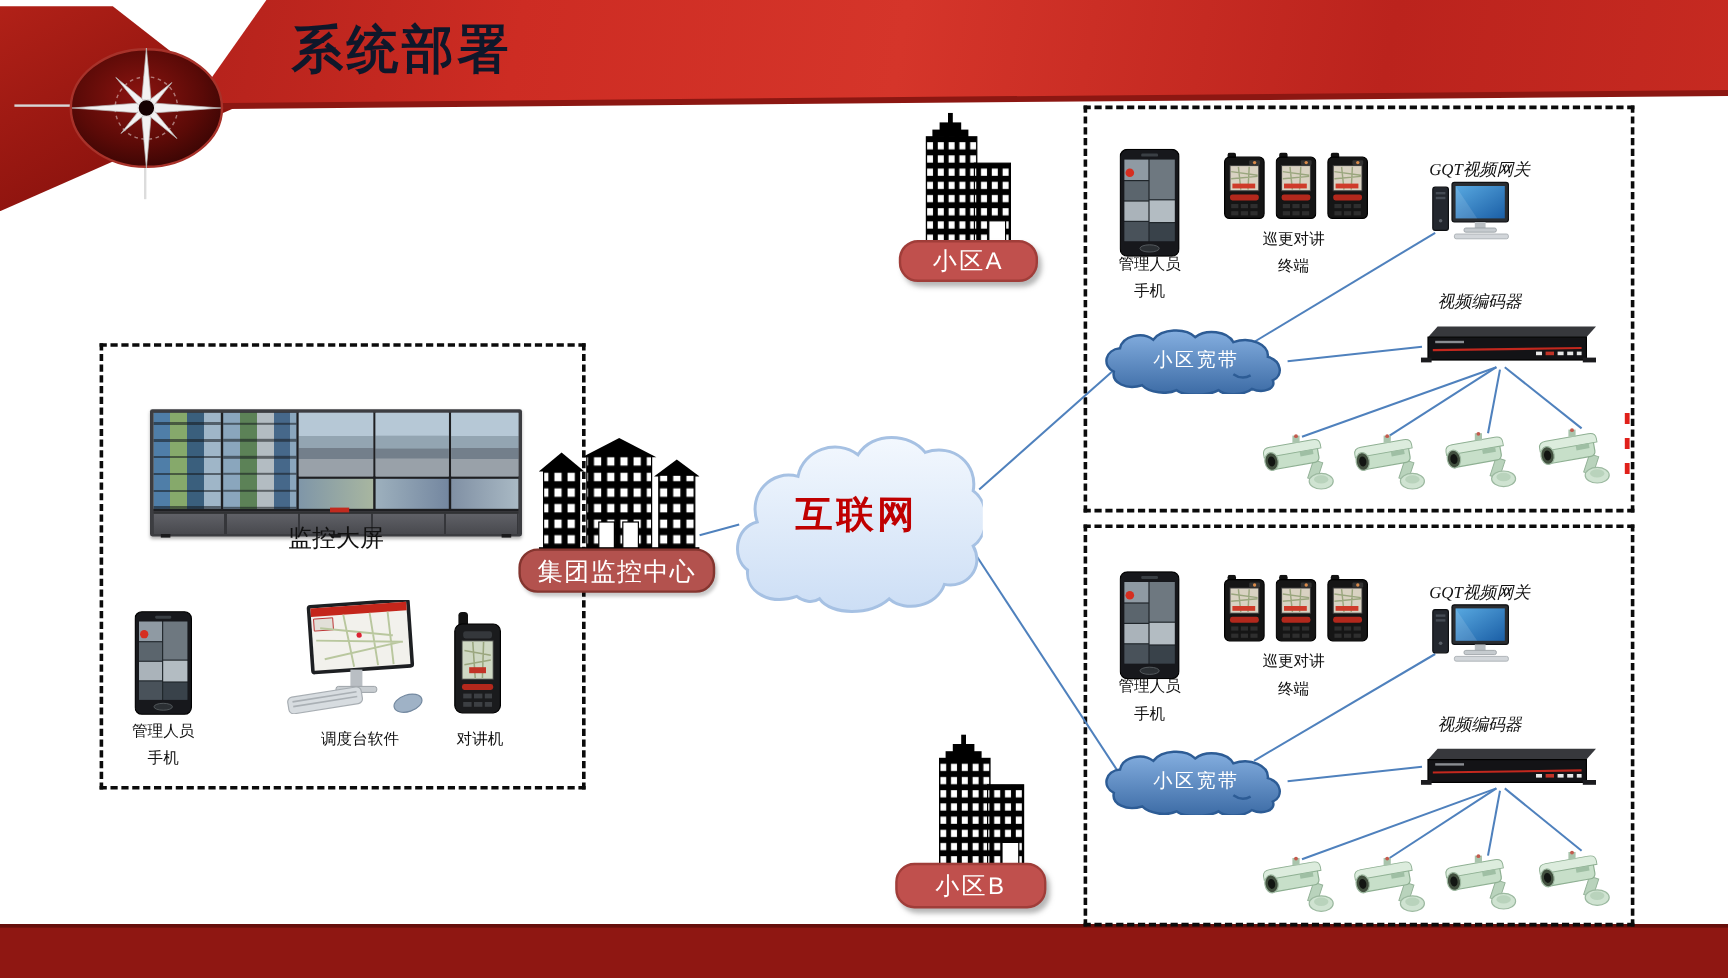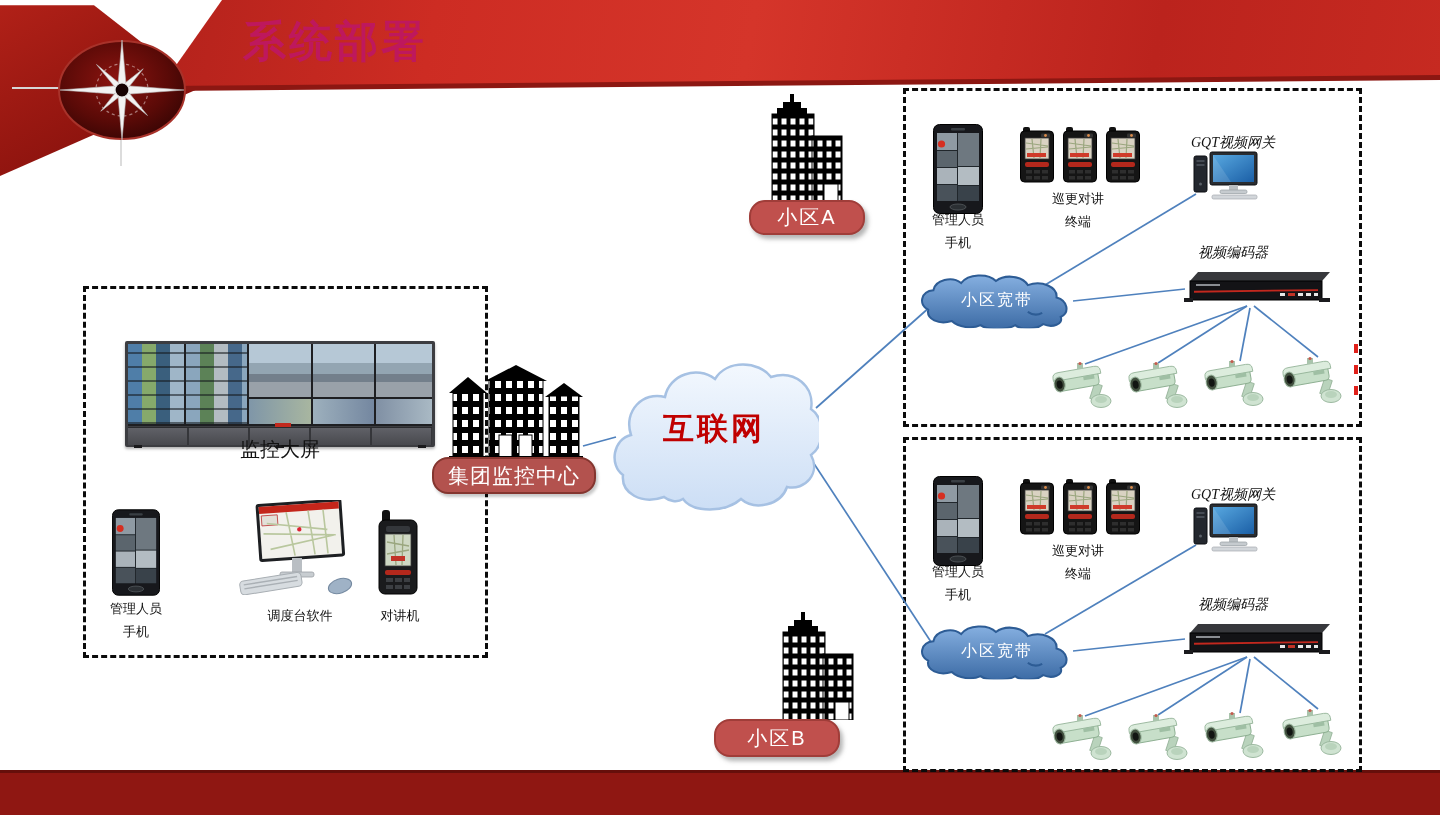--- a/index.html
+++ b/index.html
@@ -10,21 +10,21 @@
   
   .band{left:0;top:0;width:1440px;height:92px;
         clip-path:polygon(222px 0,1440px 0,1440px 77px,160px 88px);
         background:linear-gradient(100deg,#a51c17,#cd2c23 30%,#d5352a 52%,#bb231d 80%,#c62a21);}
   .band-edge{left:0;top:0;width:1440px;height:95px;
         clip-path:polygon(163px 86px,1440px 75px,1440px 80px,161px 91px);
         background:#8c1712;}
   .wedge{left:0;top:0;width:200px;height:176px;
         clip-path:polygon(0 3%,47% 3%,100% 50%,0 100%);
         background:linear-gradient(150deg,#b22118,#8c130e 70%,#7d100c);}
-  .page-title{left:243px;top:13px;font-size:43px;font-weight:800;color:#be185d;letter-spacing:3px;}
+  .page-title{left:243px;top:13px;font-size:43px;font-weight:800;color:#0f172a;letter-spacing:3px;}
   .hair-h{left:12px;top:87px;width:50px;height:2px;background:#d6d6d6;}
   .hair-v{left:120px;top:134px;width:2px;height:32px;background:#dcdcdc;}
 
   
   .footer{left:0;bottom:0;width:1440px;height:45px;background:#8f1712;border-top:3px solid #660f0b;box-sizing:border-box;}
 
   
   .dash-box{border:3px dashed #0b0b0b;box-sizing:border-box;background:transparent;}
   .box-left{left:83px;top:286px;width:405px;height:372px;}
   .box-a{left:903px;top:88px;width:459px;height:339px;}
@@ -352,21 +352,21 @@
   </div>
 
   <svg class="abs" style="left:762px;top:94px" width="82" height="108">
     <use href="#ic-tower"></use>
     </svg>
   <div class="abs badge badge-zone" style="left:749px;top:200px;width:116px;height:35px">小区A</div>
 
   <svg class="abs" style="left:773px;top:612px" width="82" height="108">
     <use href="#ic-tower"></use>
     </svg>
-  <div class="abs badge badge-zone" style="left:714px;top:719px;width:126px;height:38px">小区B</div>
+  <div class="abs badge badge-zone" style="left:746px;top:719px;width:126px;height:38px">小区B</div>
 
   <svg class="abs" style="left:933px;top:124px" width="50" height="90">
     <use href="#ic-phone"></use>
     </svg>
   <div class="abs lbl" style="left:903px;top:208px;width:110px">
     <div>管理人员</div>
     <div>手机</div>
   </div>
   <svg class="abs" style="left:1020px;top:127px" width="34" height="56">
       <use href="#ic-terminal"></use>

